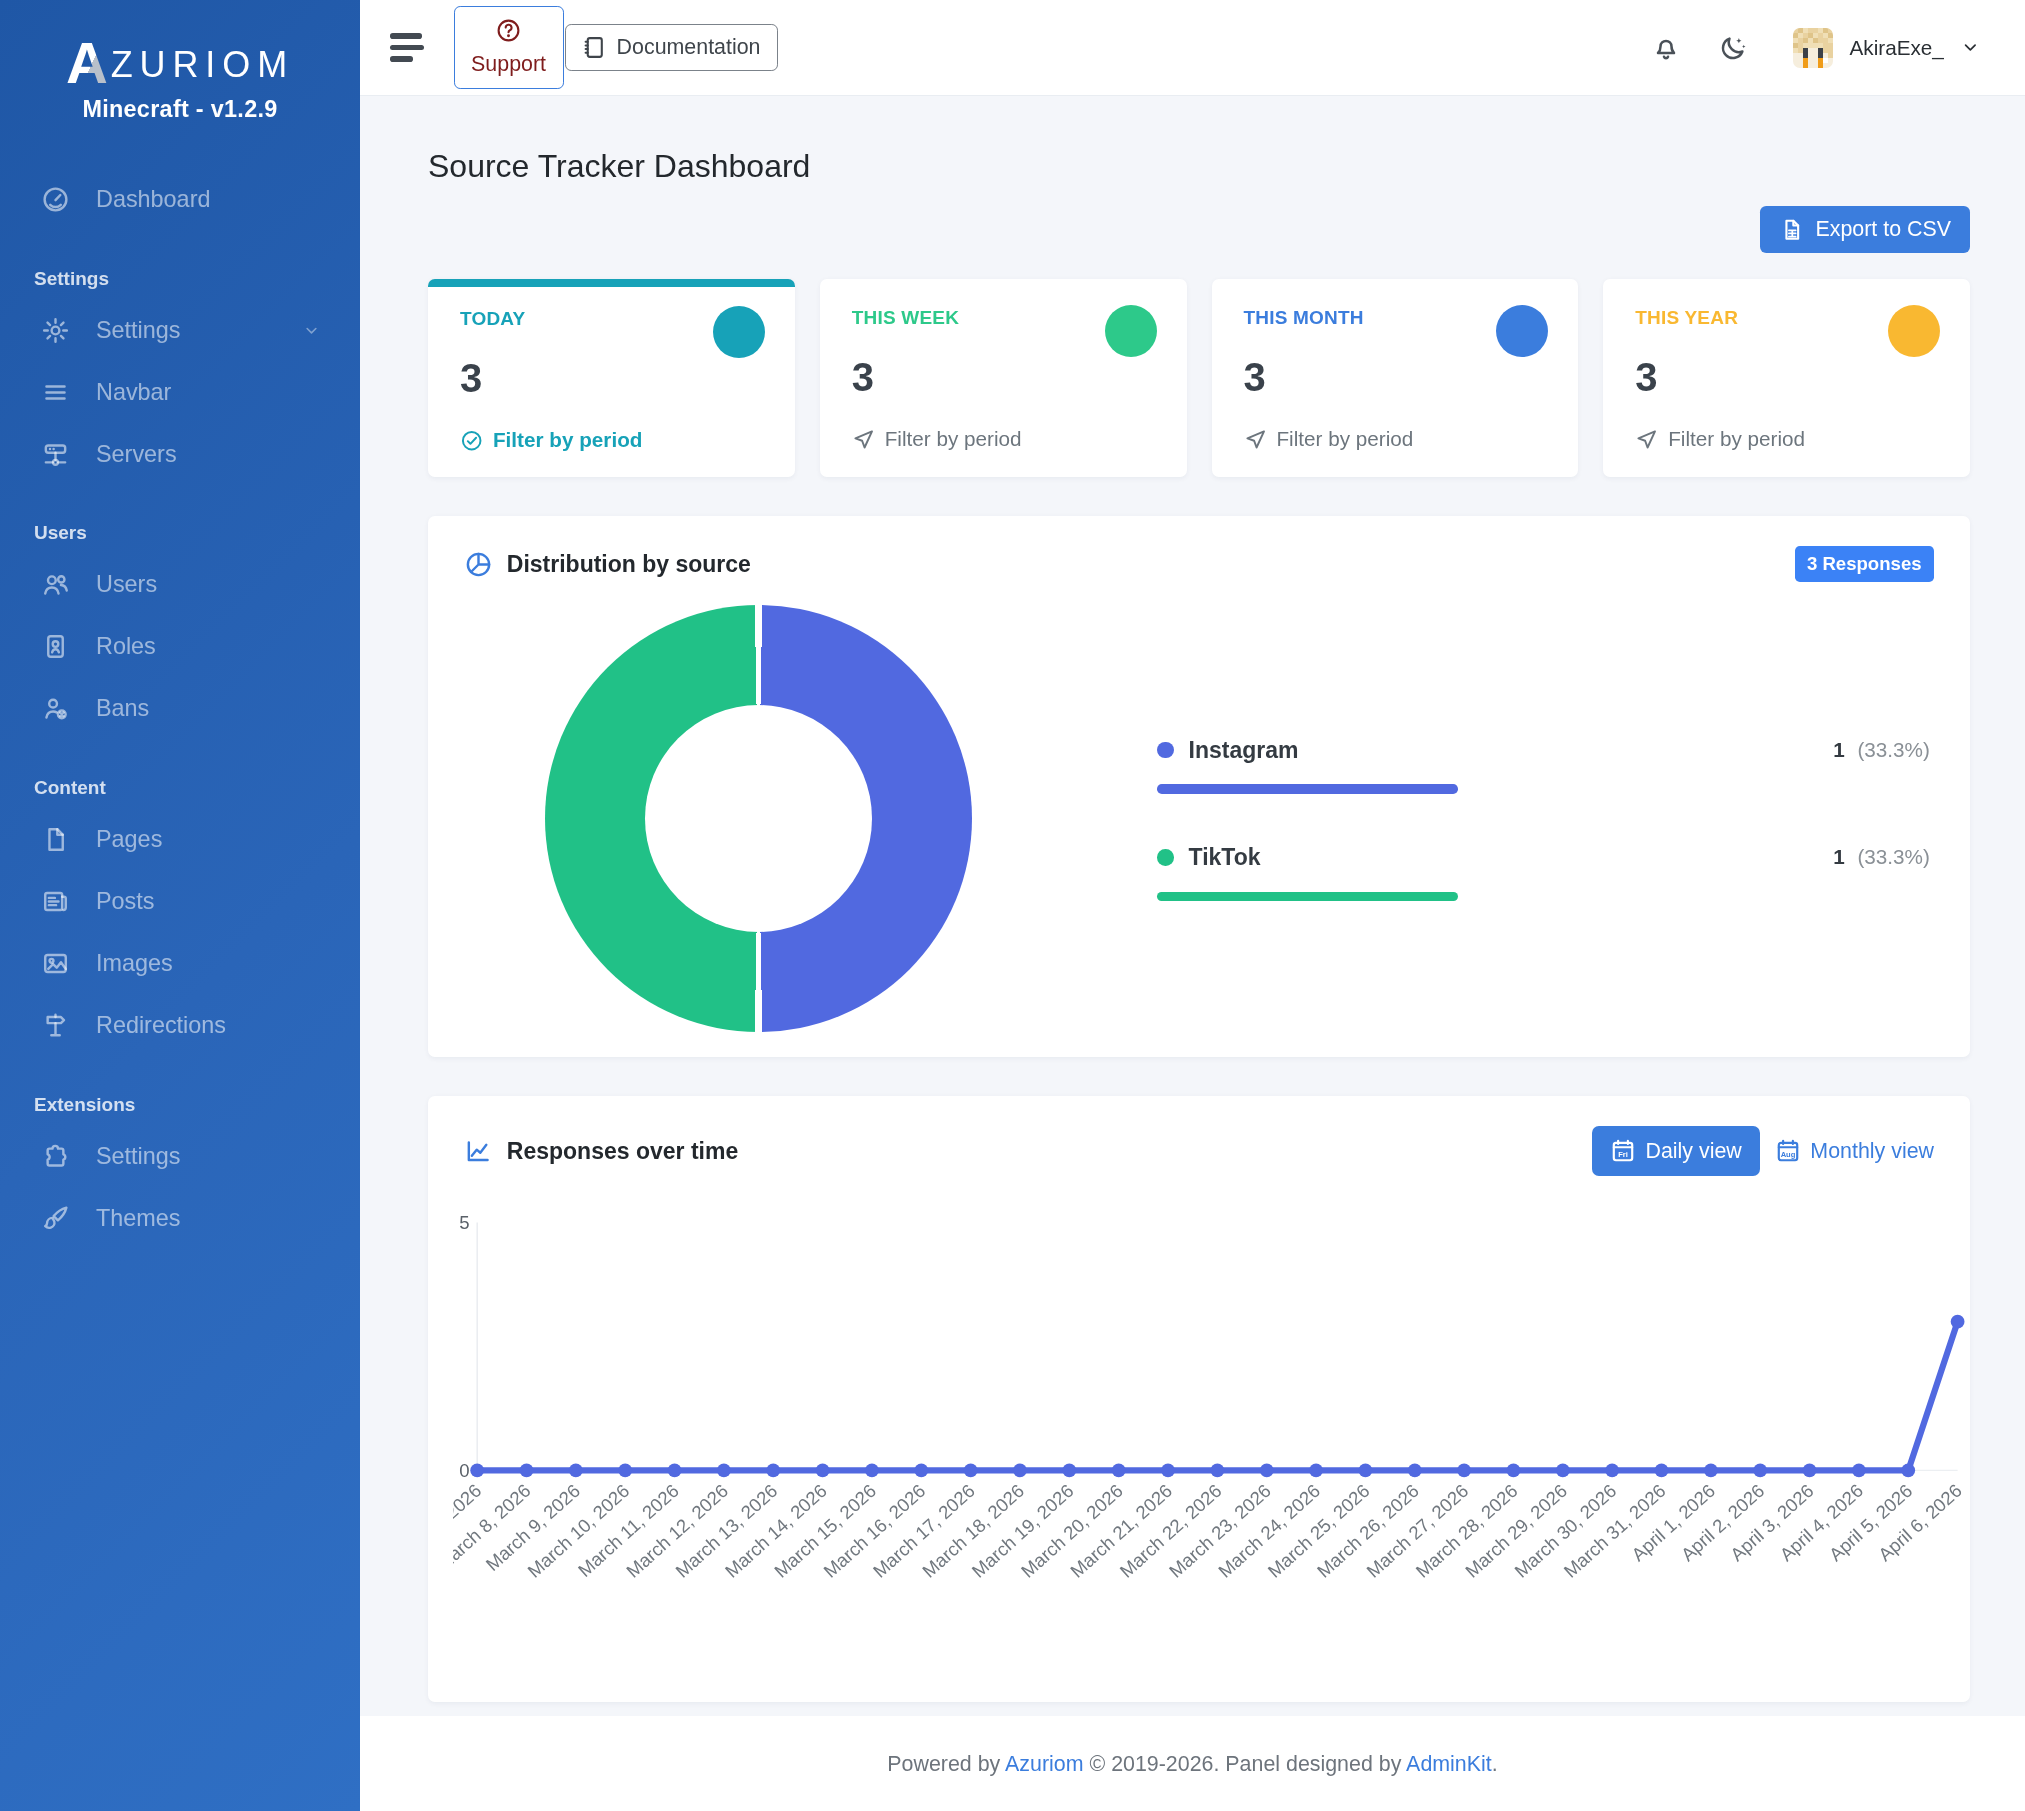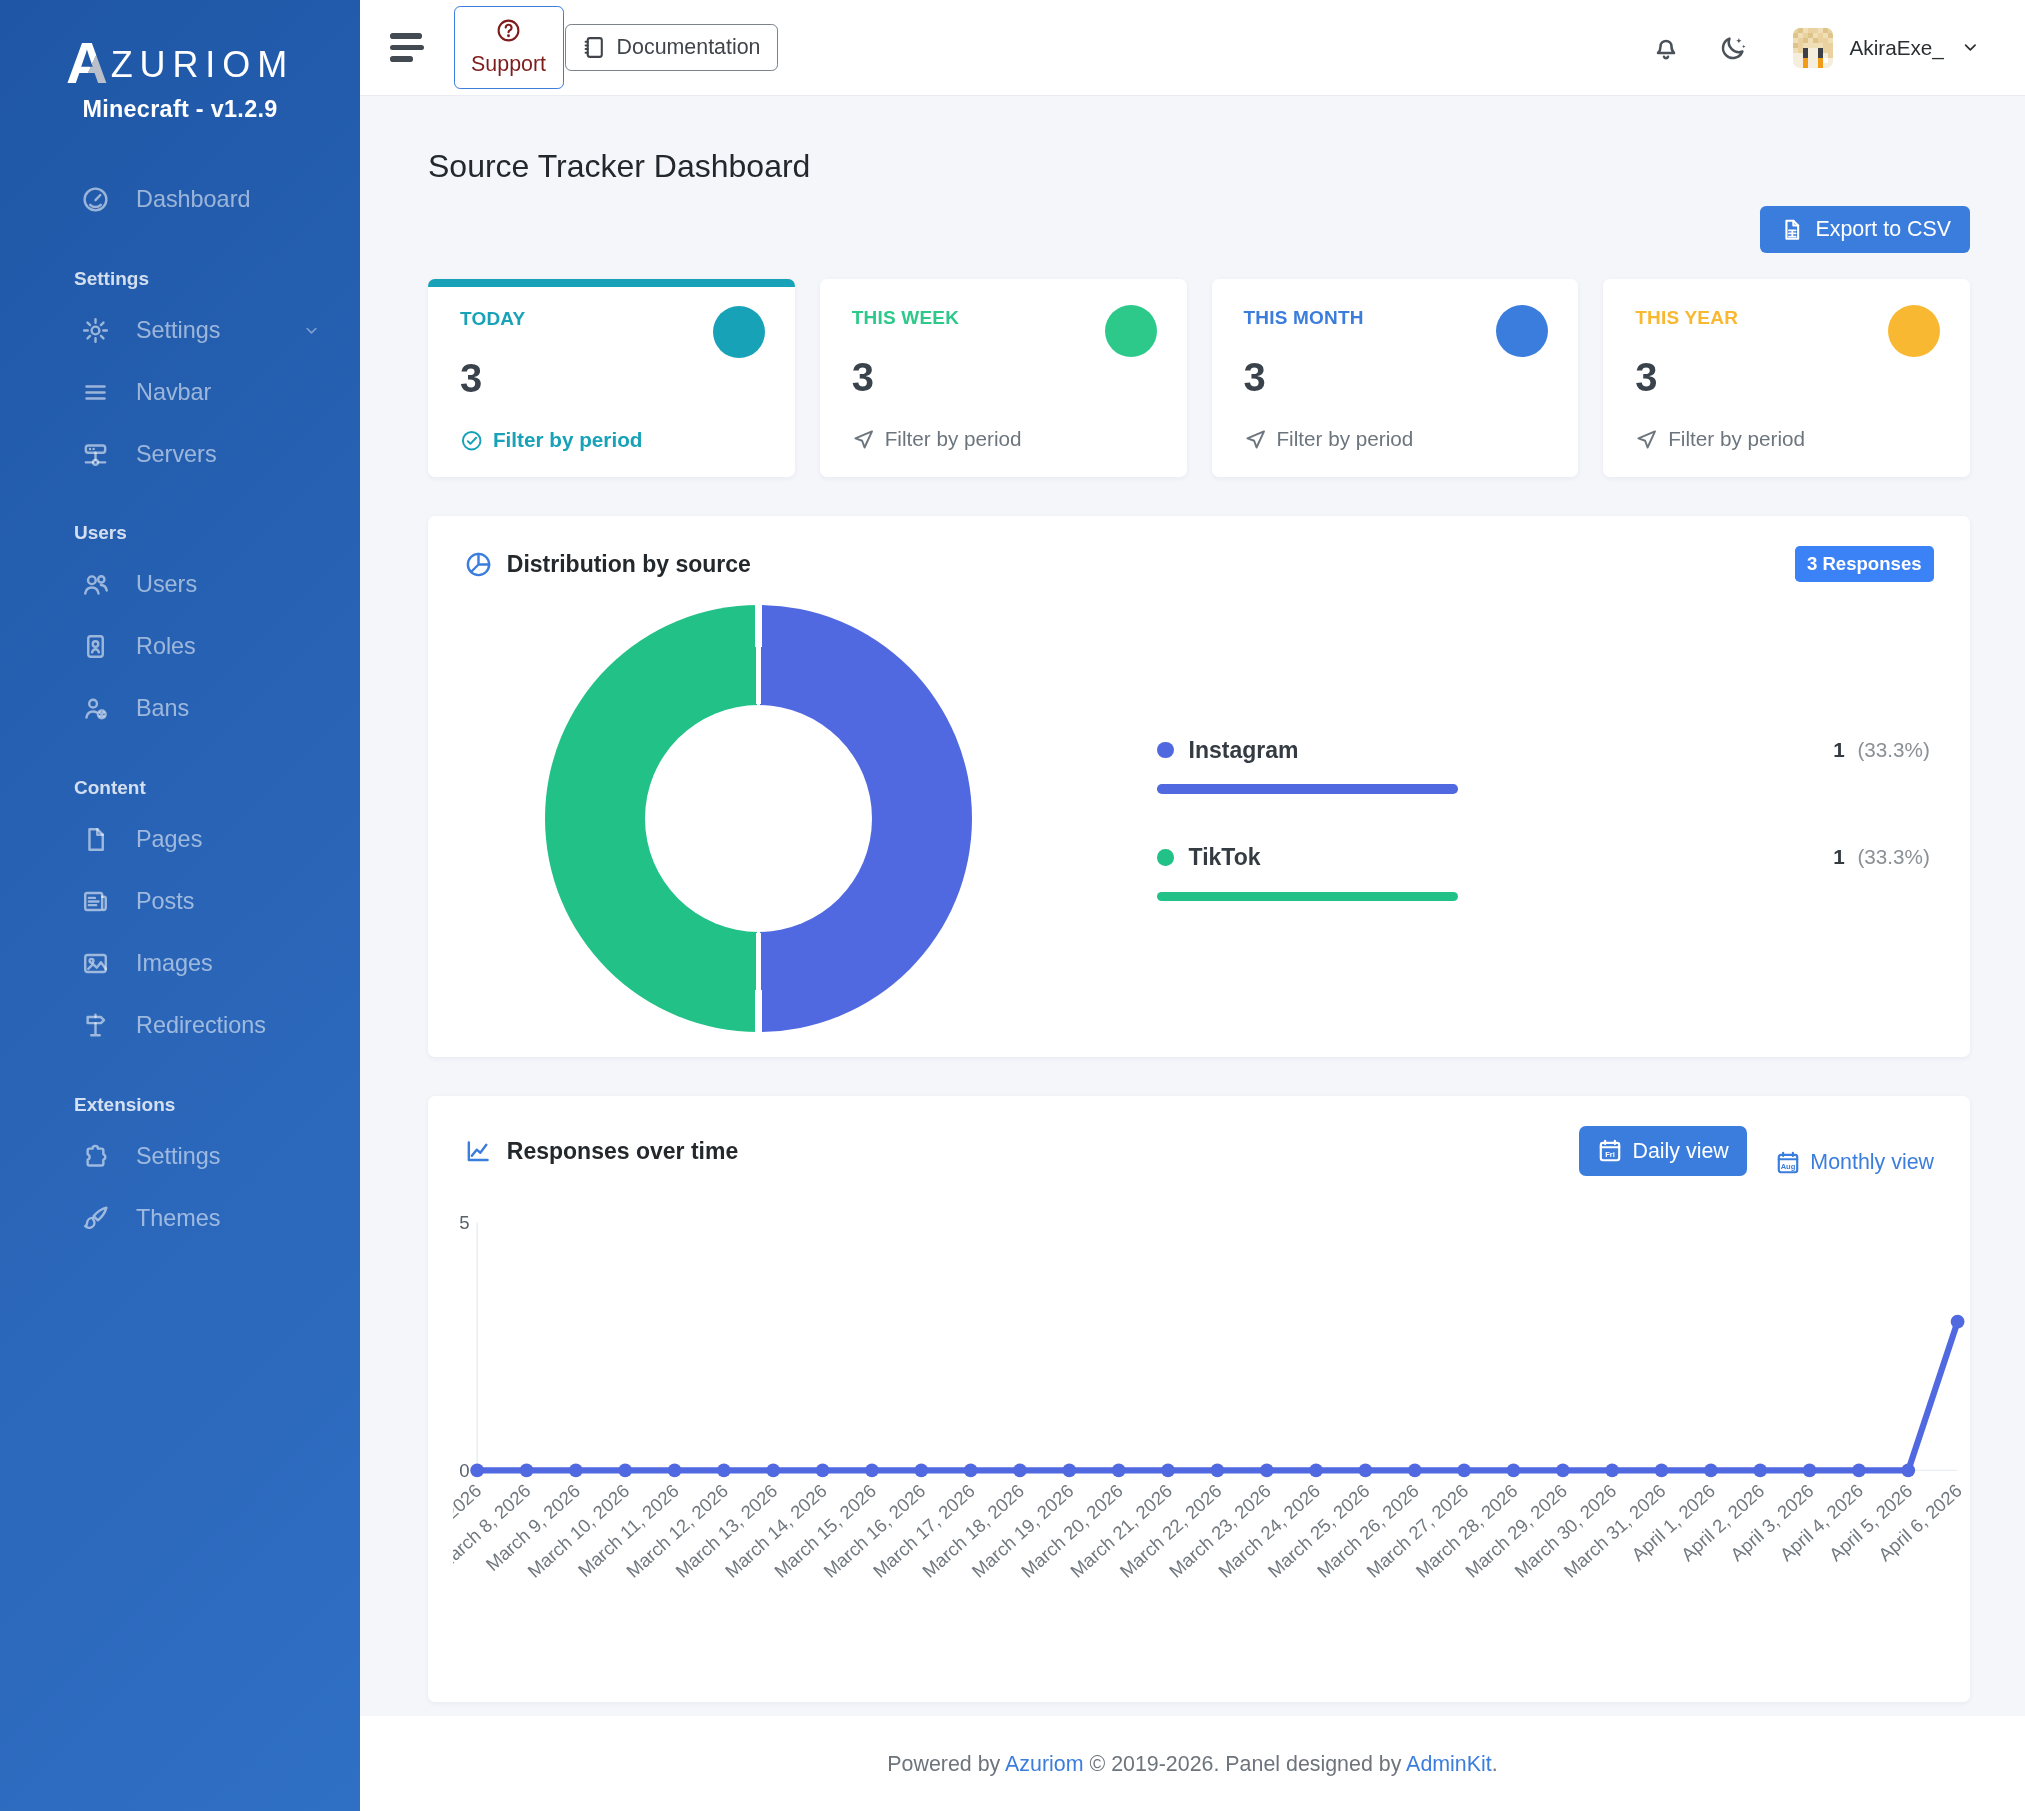--- a/index.html
+++ b/index.html
@@ -8,21 +8,21 @@
   .ic svg { display:block; width:100%; height:100%; }
 
   
   .sidebar { position:absolute; left:0; top:0; width:360px; height:1812px;
     background:linear-gradient(135deg,#1f57a6 0%,#2a65b8 55%,#2f6fc4 100%); z-index:5; }
   .brand { text-align:center; padding:40px 6.9px 13.8px; }
   .brand-logo { color:#fff; font-weight:400; letter-spacing:6.9px; font-size:36px; display:flex; align-items:flex-end; justify-content:center; }
   .brand-a { font-size:58px; font-weight:600; line-height:.8; letter-spacing:0;
     background:linear-gradient(115deg,#ffffff 58%,#b9c0ca 58%); -webkit-background-clip:text; background-clip:text; color:transparent; margin-right:2.8px; }
   .brand-sub { color:#fff; font-weight:700; font-size:23.4px; margin-top:9.6px; letter-spacing:0.3px; }
-  .nav { margin-top:32px;padding-left:40px; }
+  .nav { margin-top:32px; }
   .nav-section { color:rgba(255,255,255,.8); font-size:19px; font-weight:600; margin:37px 0 9.6px 34px; }
   .nav-item { display:flex; align-items:center; gap:26px; padding:16.5px 0 16.5px 41px; color:rgba(255,255,255,.55); font-size:23.4px; cursor:pointer; }
   .nav-item .ic { width:29px; height:29px; flex:0 0 auto; }
   .nav-item .chev { width:19px; height:19px; margin-left:auto; margin-right:39px; opacity:.75; }
 
   
   .topbar { position:absolute; left:360px; right:0; top:0; height:96px; background:#fff;
     border-bottom:1.4px solid #e9edf2; display:flex; align-items:center; padding:0 44px 0 30px; }
   .hamburger { width:36px; display:flex; flex-direction:column; gap:6.2px; cursor:pointer; margin-right:27.6px; }
   .hamburger span { height:5.5px; border-radius:2.8px; background:#434a52; }
@@ -77,21 +77,21 @@
   .legend-row { margin-bottom:50px; }
   .legend-row:last-child { margin-bottom:0; }
   .legend-line { display:flex; align-items:center; }
   .legend-dot { width:16.5px; height:16.5px; border-radius:50%; margin-right:15px; }
   .legend-name { font-size:23px; font-weight:700; color:#343b42; }
   .legend-val { margin-left:auto; font-size:20.7px; color:#343b42; font-weight:700; }
   .legend-pct { color:#8a9096; font-weight:400; margin-left:6.9px; }
   .legend-bar { height:9.6px; border-radius:4.8px; margin-top:20.7px; }
 
   
-  .chart-buttons { margin-left:auto; display:flex; align-items:flex-end; gap:28px; }
+  .chart-buttons { margin-left:auto; display:flex; align-items:center; gap:15px; }
   .btn-daily { display:flex; align-items:center; gap:9.6px; background:#3b7ddd; color:#fff; border:none;
     border-radius:6.9px; font-size:21.4px; font-weight:500; padding:11.7px 18px; cursor:pointer; }
   .btn-monthly { display:flex; align-items:center; gap:9.6px; background:transparent; color:#3b7ddd; border:none;
     font-size:21.4px; font-weight:500; cursor:pointer; }
   .btn-daily .ic, .btn-monthly .ic { width:26px; height:26px; }
   .line-chart-wrap { margin:19px 0 0 -11px; }
   .line-chart-wrap svg { display:block; }
   .tick-label { font-size:27px; fill:#71787f; }
   .ytick { font-size:27px; fill:#5a6169; }
 

